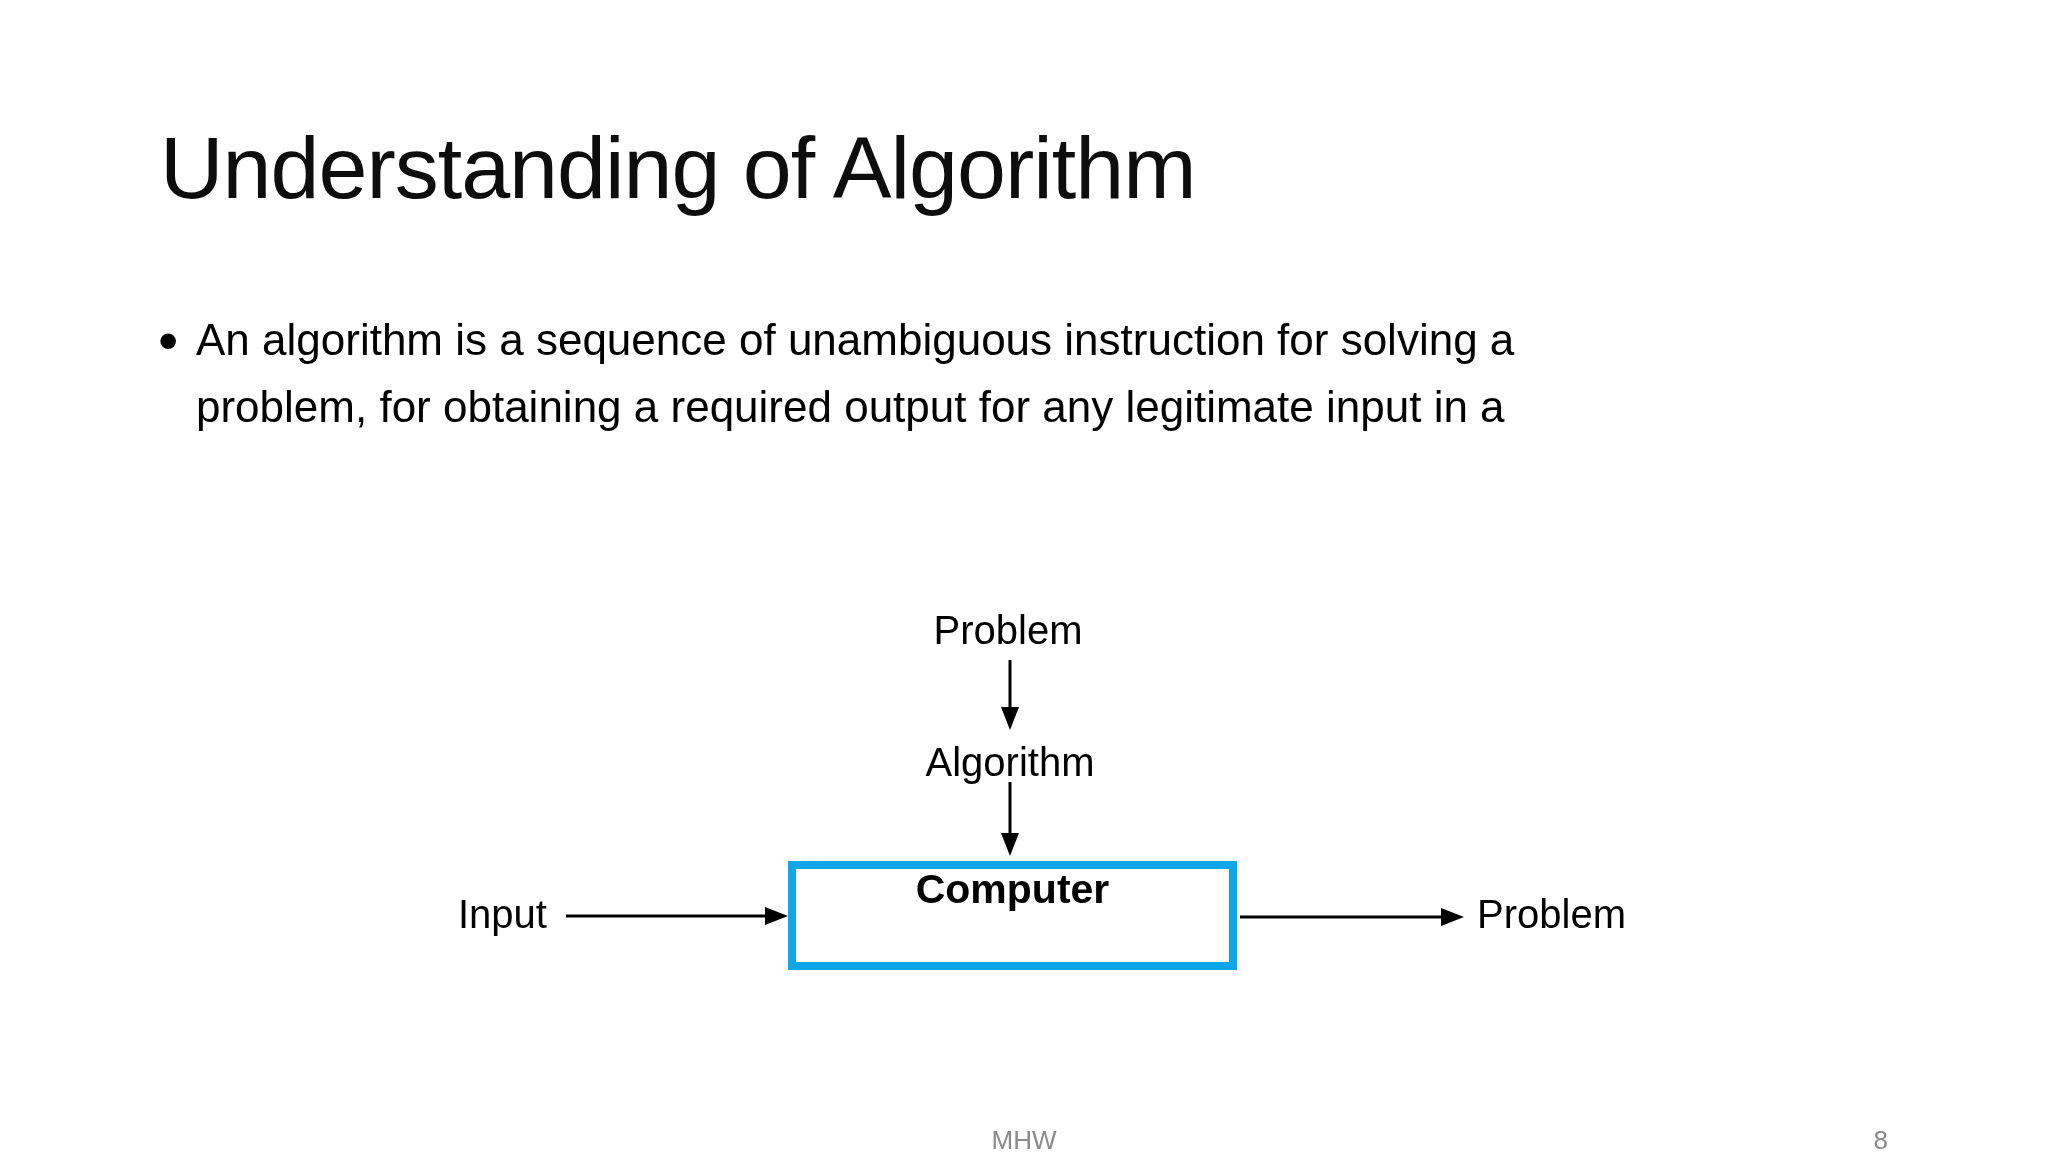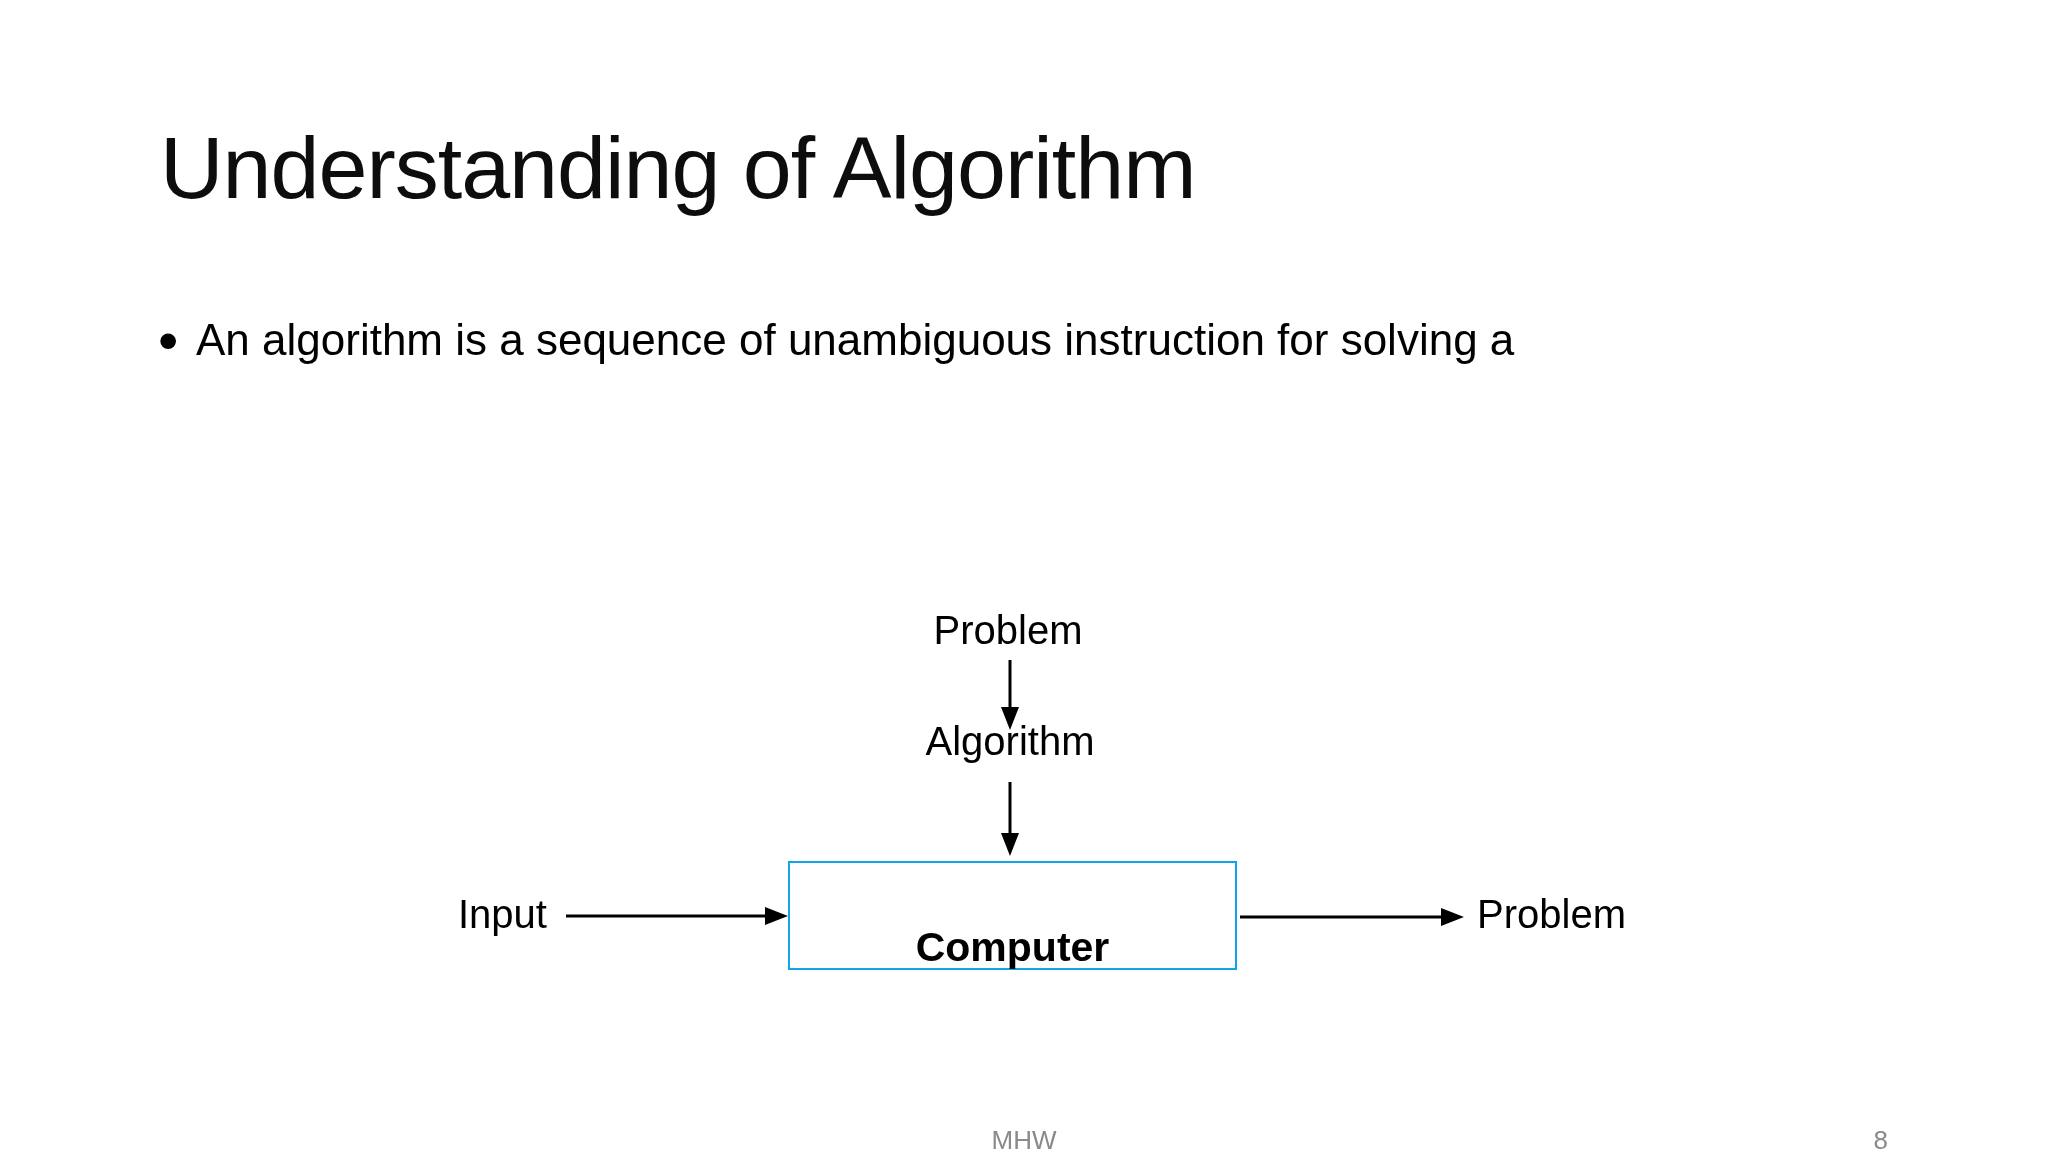--- a/index.html
+++ b/index.html
@@ -63,25 +63,25 @@
   }
   .label-centered {
     transform: translateX(-50%);
   }
   .computer-box {
     position: absolute;
     left: 788px;
     top: 861px;
     width: 449px;
     height: 109px;
-    border: 2px solid #0ea5e9;
+    border: 8px solid #0ea5e9;
     background: #ffffff;
     box-sizing: border-box;
     display: flex;
-    align-items: flex-end;
+    align-items: flex-start;
     justify-content: center;
   }
   .computer-label {
     font-size: 41px;
     font-weight: bold;
     line-height: 1;
     color: #000000;
   }
   .arrow-layer {
     position: absolute;
@@ -114,20 +114,21 @@
 <body>
 
 <div class="slide">
 
   <div class="slide-title">Understanding of Algorithm</div>
 
   <div class="bullet-block">
     <div class="bullet-marker">•</div>
     <div class="bullet-lines">
       <div class="bullet-line">An algorithm is a sequence of unambiguous instruction for solving a</div>
+      <div class="bullet-line">problem, for obtaining a required output for any legitimate input in a</div>
     </div>
   </div>
 
   <div>
 
     <svg class="arrow-layer" viewBox="0 0 2048 1152" xmlns="http://www.w3.org/2000/svg">
 
       <g>
         <line x1="1010" y1="660" x2="1010" y2="712" stroke="#000000" stroke-width="3"></line>
         <polygon points="1010,730 1001,707 1019,707" fill="#000000"></polygon>
@@ -144,21 +145,21 @@
       </g>
 
       <g>
         <line x1="1240" y1="917" x2="1443" y2="917" stroke="#000000" stroke-width="3"></line>
         <polygon points="1464,917 1441,908 1441,926" fill="#000000"></polygon>
       </g>
     </svg>
 
     <div class="diagram-label label-centered" style="left:1008px; top:610px;">Problem</div>
 
-    <div class="diagram-label label-centered" style="left:1010px; top:721px;">Algorithm</div>
+    <div class="diagram-label label-centered" style="left:1010px; top:742px;">Algorithm</div>
 
     <div class="computer-box">
       <span class="computer-label">Computer</span>
     </div>
 
     <div class="diagram-label" style="left:458px; top:894px;">Input</div>
 
     <div class="diagram-label" style="left:1477px; top:894px;">Problem</div>
   </div>
 

